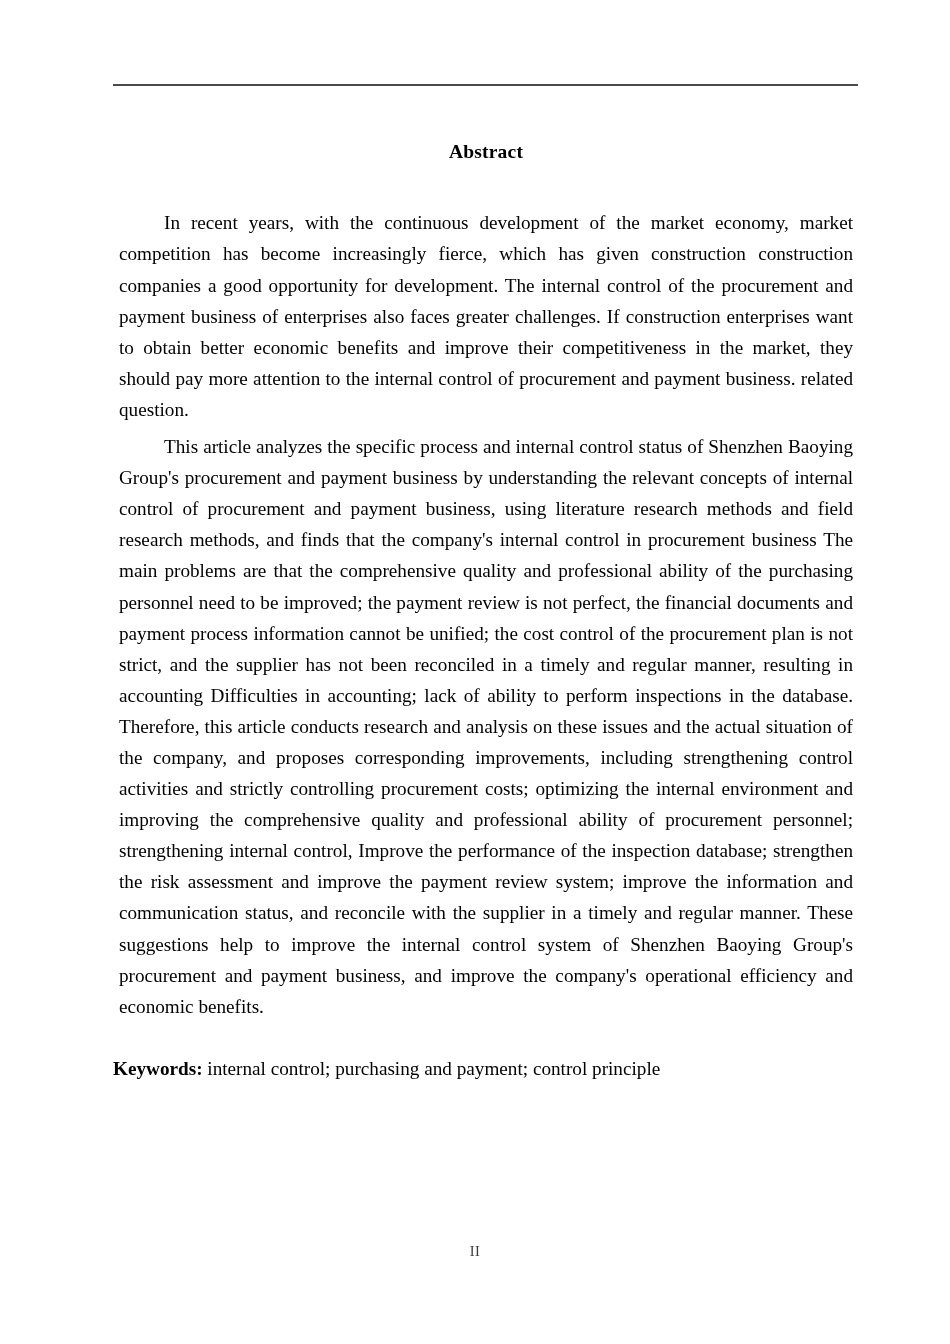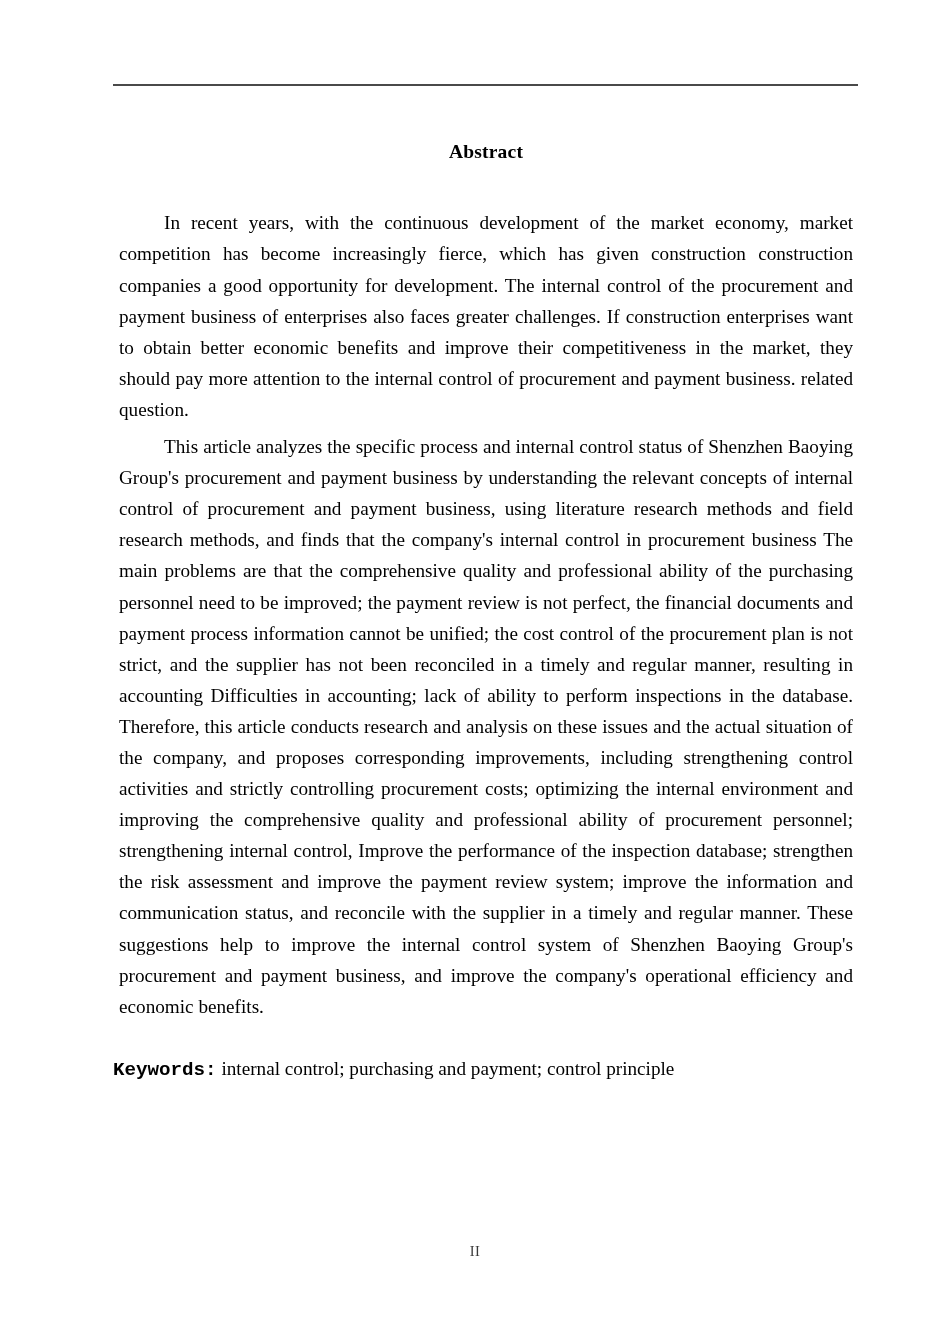--- a/index.html
+++ b/index.html
@@ -68,21 +68,20 @@
 
   .keywords {
     font-size: 19.2px;
     line-height: 31.1px;
     text-align: left;
     margin: 31px 0 0 0;
   }
 
   .keywords .kw-label {
     font-weight: bold;
-    font-family: Liberation Mono, monospace;
   }
 
   
   .footer {
     position: absolute;
     left: 0;
     top: 1242px;
     width: 950px;
     text-align: center;
   }

